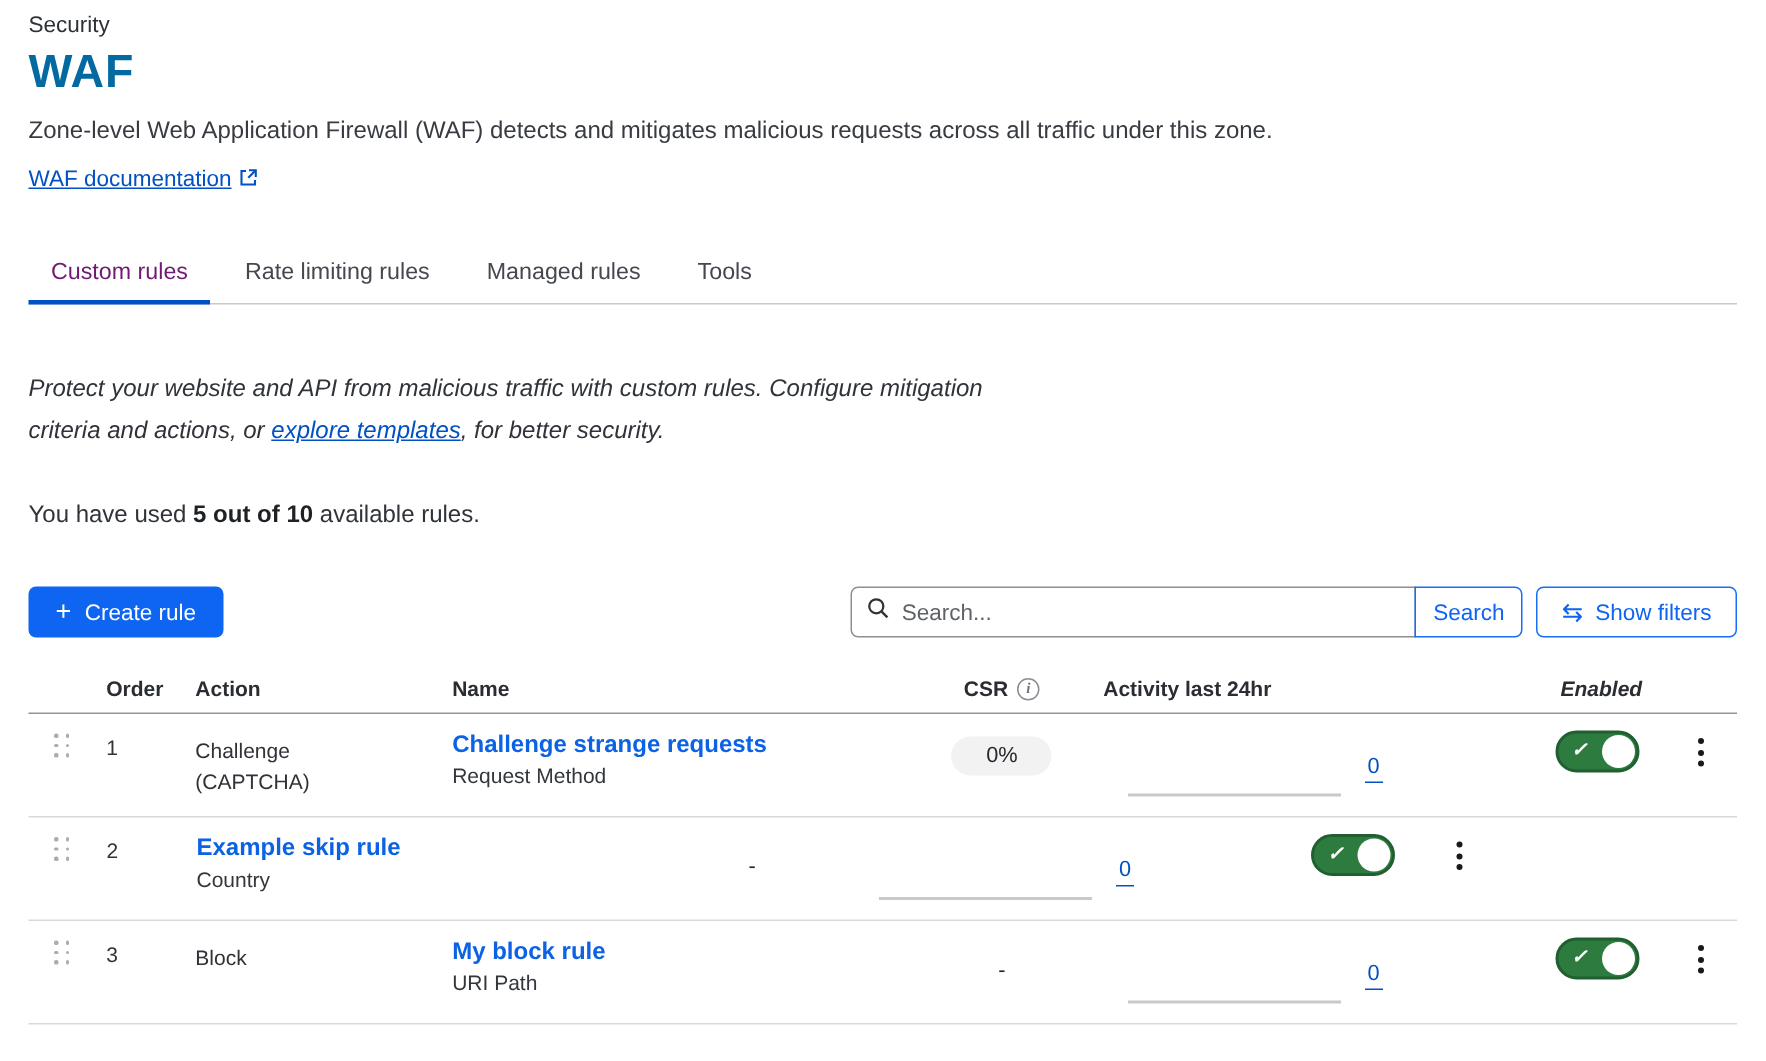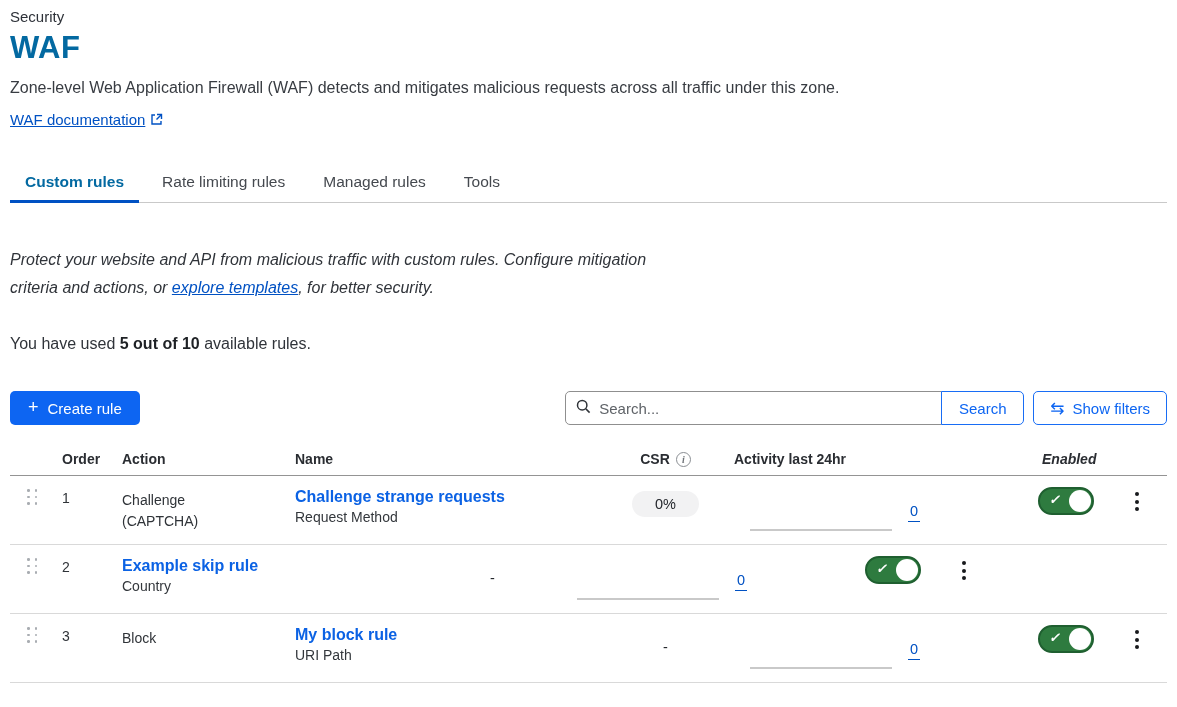--- a/index.html
+++ b/index.html
@@ -2,34 +2,34 @@
 <html><head>
 <meta charset="utf-8">
 <style>
   * { box-sizing: border-box; margin: 0; padding: 0; }
   html,body { background:#fff; }
   body {
     width:1177px; height:707px;
     font-family:"Liberation Sans", sans-serif;
     color:#25282d; overflow:hidden;
   }
-  .container { padding:0 10px; }
+  .container { padding:0 19px; }
 
   
   .eyebrow { padding-top:8px; font-size:15px; color:#2d3138; }
   .page-title { margin-top:5px; font-size:31px; font-weight:bold; color:#0369a1; letter-spacing:0.5px; }
   .page-desc { margin-top:13px; font-size:16px; color:#383c42; }
   .doc-link-row { margin-top:14px; font-size:15px; }
   a.link { color:#0051c3; text-decoration:underline; cursor:pointer; }
   .ext-icon { display:inline-block; margin-left:5px; vertical-align:-1px; }
 
   
   .tabbar { margin-top:35px; display:flex; border-bottom:1px solid #c9c9c9; }
   .tab { padding:9px 15px 11px 15px; margin-right:8px; font-size:15.5px; color:#45494f; cursor:pointer; position:relative; }
-  .tab.active { font-weight:bold; color:#0369a1; }
+  .tab.active { font-weight:normal; color:#701a75; }
   .tab.active::after { content:""; position:absolute; left:0; right:0; bottom:-1px; height:3px; background:#0051c3; }
 
   
   .intro { margin-top:43px; font-size:16px; line-height:28px; color:#30343a;font-style:italic; }
   .usage { margin-top:33px; font-size:16px; color:#30343a; }
   .usage b { color:#1e2125; }
 
   
   .toolbar { margin-top:38px; display:flex; align-items:flex-start; }
   .btn-create {
@@ -42,21 +42,21 @@
   .search-group { display:flex; }
   .search-box {
     display:flex; align-items:center; width:377px; height:34px;
     border:1px solid #8f8f8f; border-radius:5px 0 0 5px; padding:0 10px; background:#fff;
   }
   .search-box input {
     border:none; outline:none; flex:1; font-size:15px; font-family:inherit; color:#30343a; margin-left:8px;
   }
   .search-box input::placeholder { color:#5f6368; }
   .btn-search {
-    width:83px; height:34px; margin-left:-1px;
+    width:72px; height:34px; margin-left:-1px;
     background:#fff; border:1px solid #186df5; border-radius:0 5px 5px 0;
     color:#0d65f2; font-size:15px; font-family:inherit; cursor:pointer;
   }
   .btn-filters {
     margin-left:9px; height:34px; padding:0 16px; display:flex; align-items:center; gap:8px;
     background:#fff; border:1px solid #186df5; border-radius:5px;
     color:#0d65f2; font-size:15px; font-family:inherit; cursor:pointer;
   }
   .btn-filters .swap { font-size:17px; line-height:1; }
 

